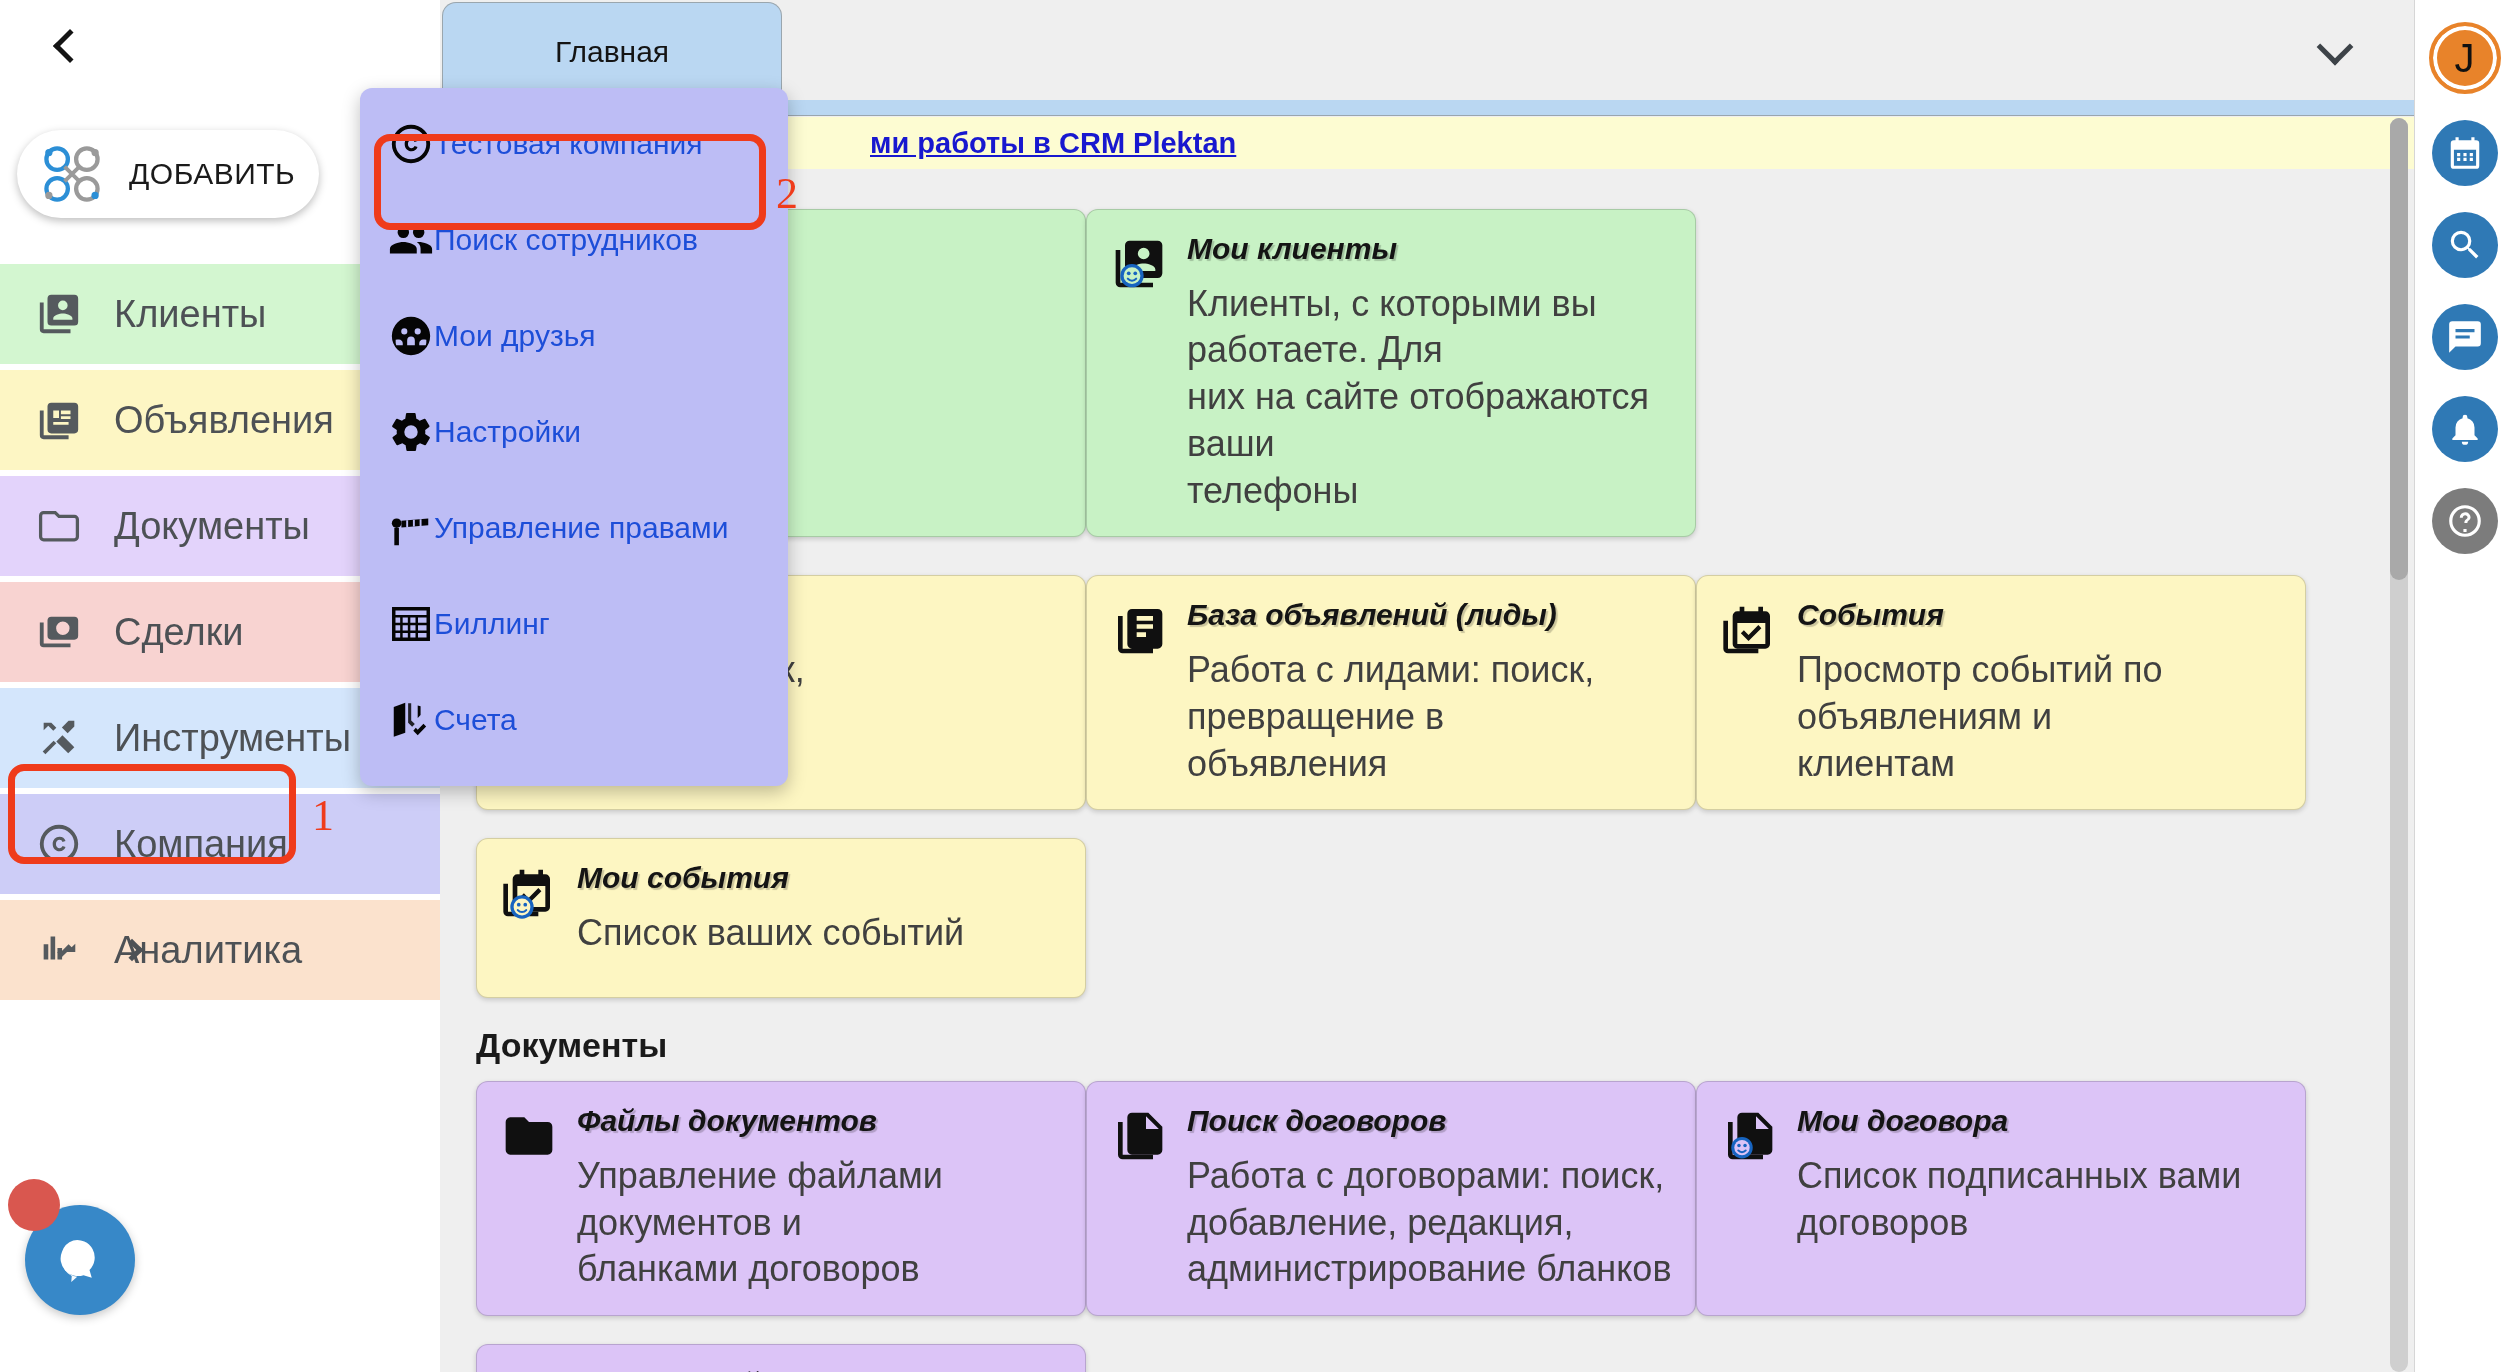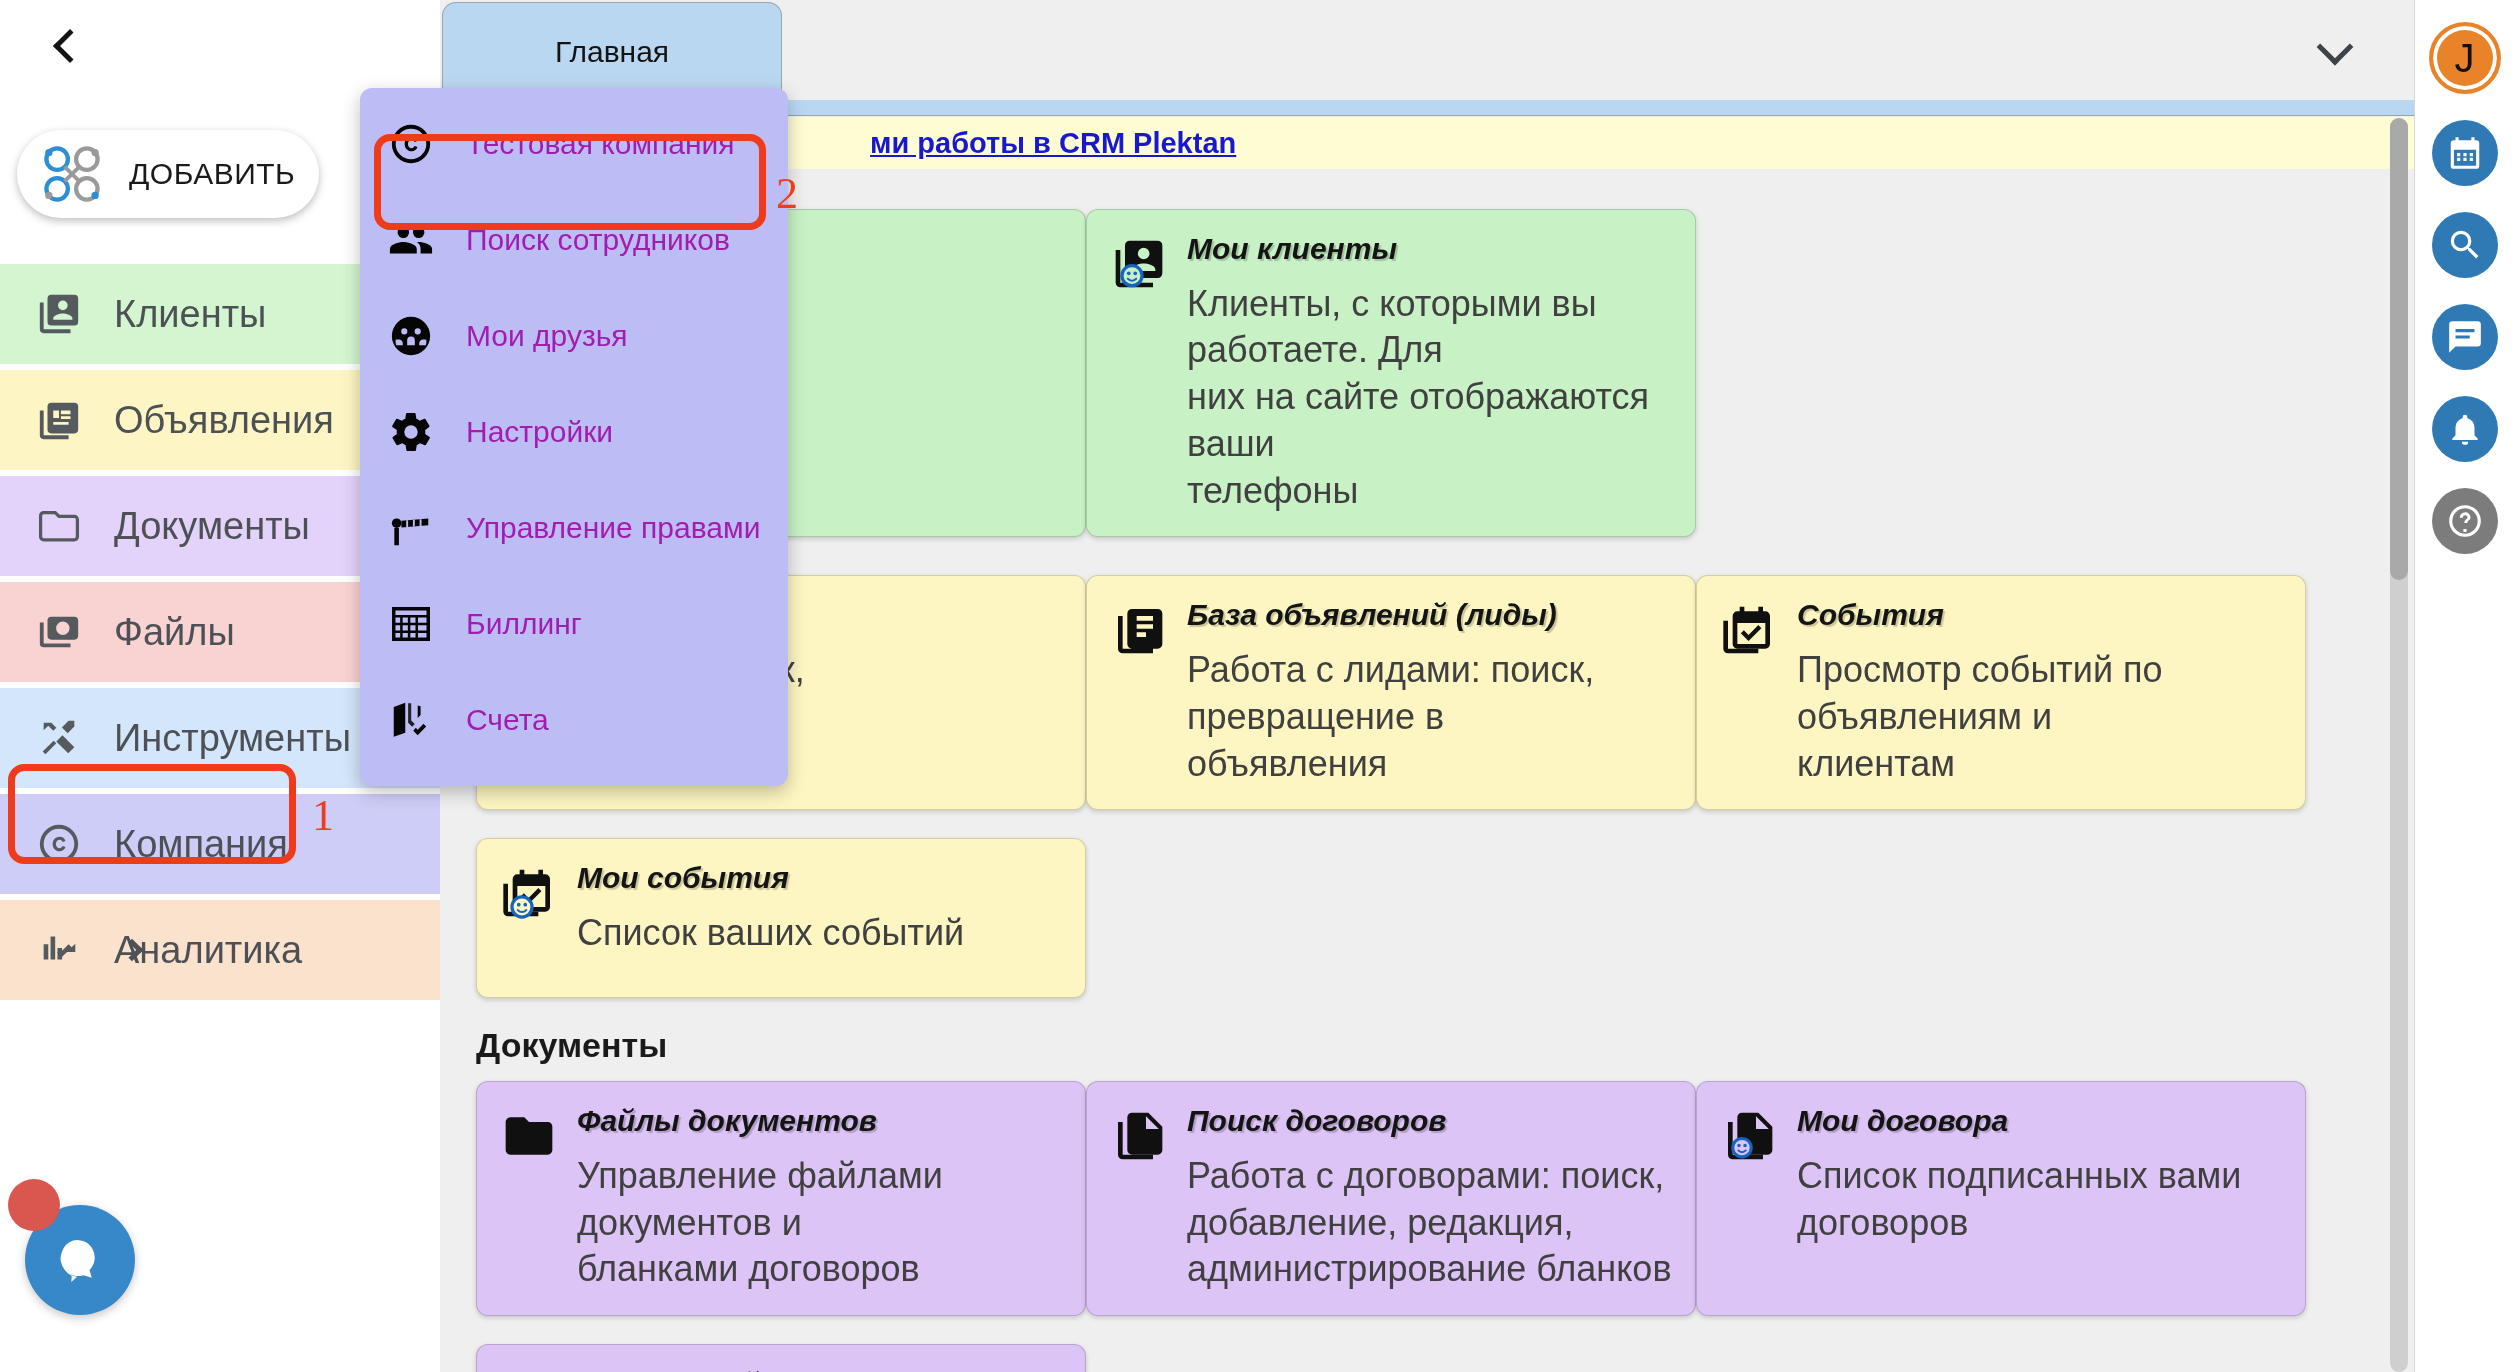--- a/index.html
+++ b/index.html
@@ -96,21 +96,21 @@
     border-radius: 12px;
     box-shadow: 0 6px 18px rgba(0,0,0,.25);
     z-index: 50; padding: 8px 0 18px 0;
   }
   .dd-item {
     height: 96px; display: flex; align-items: center;
     padding-left: 28px; cursor: pointer;
   }
   .dd-icon { width: 46px; height: 46px; flex:none; display:flex; align-items:center; justify-content:center; }
   .dd-icon svg { width: 46px; height: 46px; fill: #050505; }
-  .dd-label { margin-left: 32px; font-size: 30px; color: #a21caf; }
+  .dd-label { font-size: 30px; color: #1d4ed8; }
 
   
   .main {
     position: absolute; left: 440px; top: 0;
     width: 1974px; height: 1372px;
     background: #efefef;
   }
   .tabbar {
     position: absolute; left: 0; top: 0; width: 100%; height: 80px;
     background: #efefef;
@@ -497,21 +497,21 @@
         <span class="nav-label">Документы</span>
       </div>
       <div class="nav-gap"></div>
 
       <div class="nav-item" style="background:#f8d3d1">
         <span class="nav-icon">
           <svg viewBox="0 0 24 24">
               <path d="M20 4H8a2 2 0 0 0-2 2v8a2 2 0 0 0 2 2h12a2 2 0 0 0 2-2V6a2 2 0 0 0-2-2zm-6 9.5a3.5 3.5 0 1 1 0-7 3.5 3.5 0 0 1 0 7zM4 7H2v11a2 2 0 0 0 2 2h14v-2H4V7z"></path>
             </svg>
         </span>
-        <span class="nav-label">Файлы</span>
+        <span class="nav-label">Сделки</span>
       </div>
       <div class="nav-gap"></div>
 
       <div class="nav-item" style="background:#d4e6fc">
         <span class="nav-icon">
           <svg viewBox="0 0 24 24">
               <path d="M13.8 10.6 20 16.8 16.8 20l-6.2-6.2 3.2-3.2z"></path>
               <path d="M4 4h4l2.6 2.6-1.6 1.6L6.4 5.6 4 8V4z"></path>
               <path d="M9.2 13.4 3.5 19.1 4.9 20.5l5.7-5.7-1.4-1.4z"></path>
               <path d="M17 3l-3.5 3.5 3 3L20 6V3h-3z"></path>

